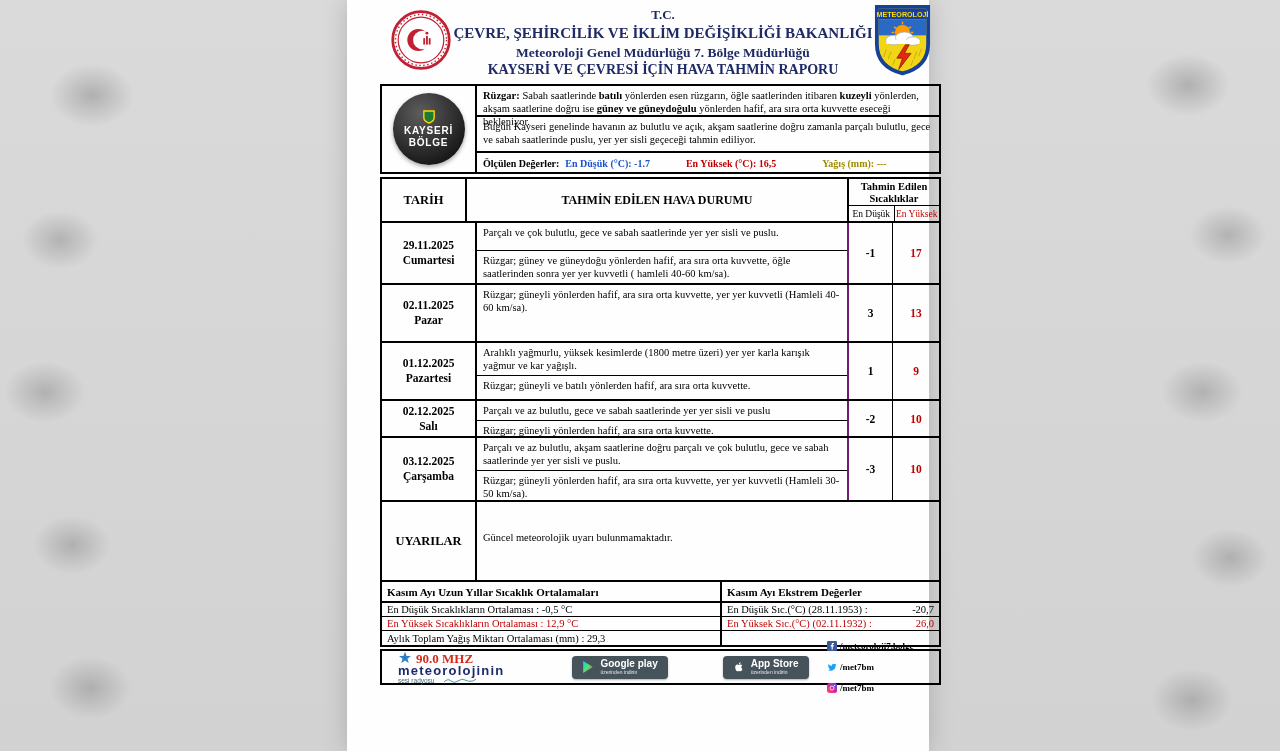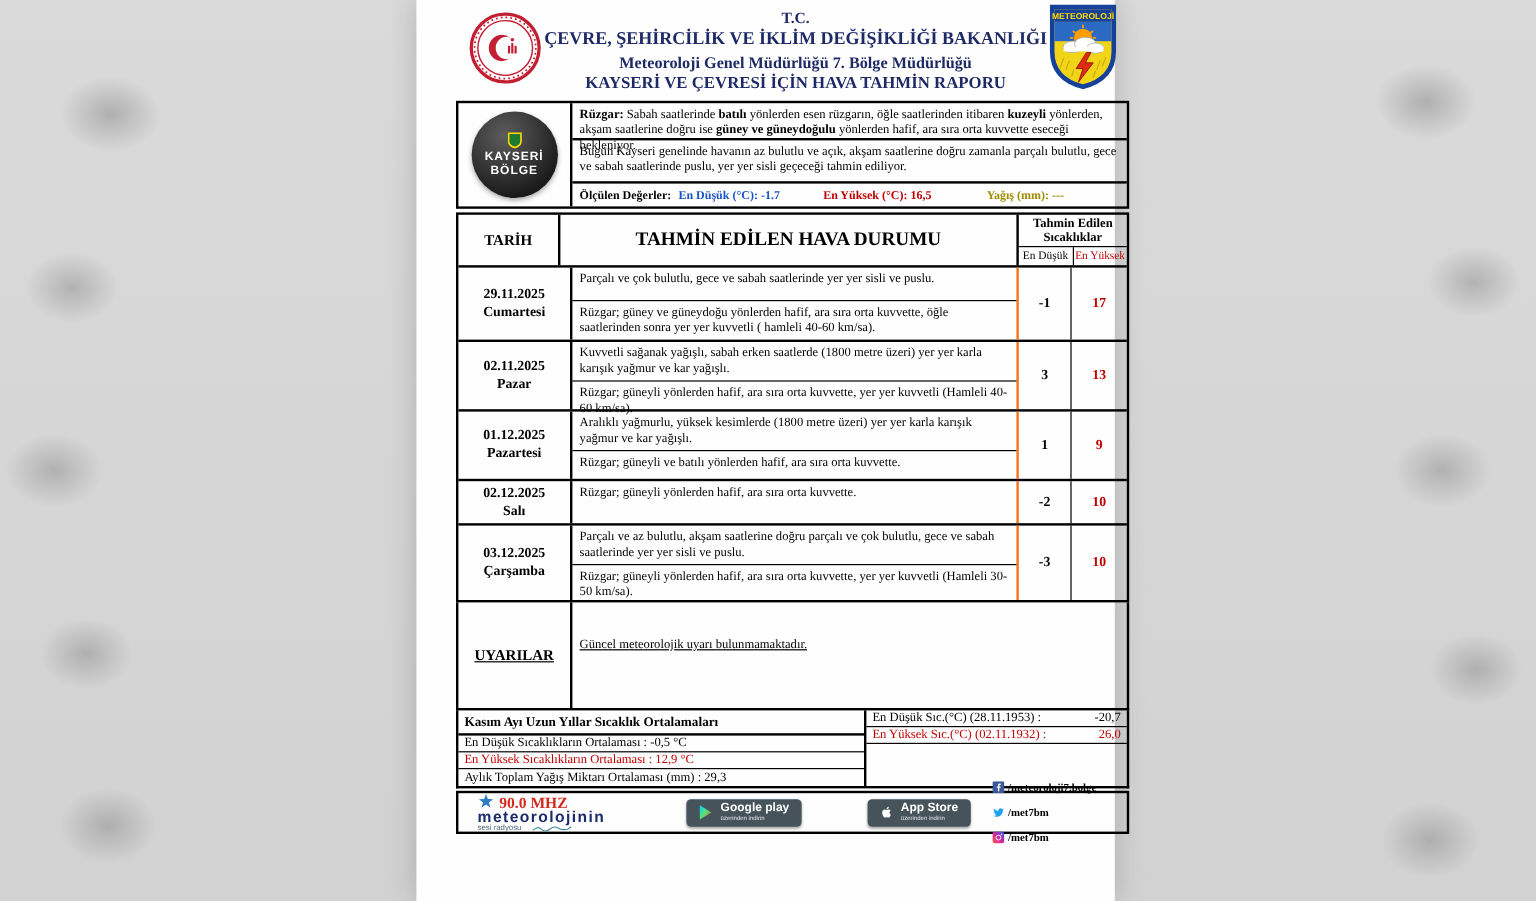--- a/index.html
+++ b/index.html
@@ -56,39 +56,39 @@
   .ir3 { height: 24px; }
   .ir4 { height: 19px; border-bottom: none; display: flex; align-items: center; font-weight: bold; font-size: 10px; }
   .m-min    { color: var(--blue);  margin-left: 6px; }
   .m-max    { color: var(--red);   margin-left: 36px; }
   .m-precip { color: var(--olive); margin-left: 46px; }
 
   
   .ftable { border: 2px solid #000; margin-top: 3px; }
   .fhead { display: flex; height: 44px; border-bottom: 2px solid #000; font-weight: bold; }
   .fh-date { width: 85px; flex: none; border-right: 2px solid #000; display: flex; align-items: center; justify-content: center; font-size: 12.5px; }
-  .fh-weather { flex: 1; border-right: 2px solid #000; display: flex; align-items: center; justify-content: center; font-size: 16px; }
+  .fh-weather { flex: 1; border-right: 2px solid #000; display: flex; align-items: center; justify-content: center; font-size: 12px; }
   .fh-temps { width: 90px; flex: none; display: flex; flex-direction: column; }
   .fh-temps-title { flex: 1; text-align: center; font-size: 10.5px; line-height: 12px; padding: 2px 4px 0; border-bottom: 1px solid #000; }
   .fh-temps-sub { height: 16px; display: flex; font-weight: normal; font-size: 9.5px; }
   .fh-min { flex: 1; display: flex; align-items: center; justify-content: center; border-right: 1px solid #000; }
   .fh-max { flex: 1; display: flex; align-items: center; justify-content: center; color: var(--red); }
 
   .frow { display: flex; border-bottom: 2px solid #000; }
   .frow:last-child { border-bottom: none; }
   .hr1 { height: 62px; } .hr2 { height: 58px; } .hr3 { height: 58px; } .hr4 { height: 37px; } .hr5 { height: 62px; }
   .fd { width: 95px; flex: none; border-right: 2px solid #000; display: flex; flex-direction: column; align-items: center; justify-content: center; font-weight: bold; font-size: 11.5px; line-height: 15px; }
-  .fw { flex: 1; display: flex; flex-direction: column; border-right: 2px solid #f97316; }
+  .fw { flex: 1; display: flex; flex-direction: column; border-right: 2px solid #701a75; }
   .fw-a { flex: 1.15; border-bottom: 1.5px solid #000; padding: 3px 6px; font-size: 10.5px; line-height: 13px; }
   .fw-b { flex: 1; padding: 3px 6px; font-size: 10.5px; line-height: 13px; }
   .fmin { width: 44px; flex: none; border-right: 1.5px solid #000; display: flex; align-items: center; justify-content: center; font-weight: bold; font-size: 11.5px; }
   .fmax { width: 46px; flex: none; display: flex; align-items: center; justify-content: center; font-weight: bold; font-size: 11.5px; color: var(--red); }
 
   
-  .warn { border: 2px solid #000; border-top: none; height: 90px; display: flex; text-decoration: underline; }
+  .warn { border: 2px solid #000; border-top: none; height: 80px; display: flex; }
   .warn-label { width: 95px; flex: none; border-right: 2px solid #000; display: flex; align-items: center; justify-content: center; font-weight: bold; font-size: 12.5px; }
   .warn-text { flex: 1; padding: 30px 6px 0; font-size: 10.5px; }
 
   
   .stats { border: 2px solid #000; border-top: none; display: flex; font-size: 10.5px; }
   .st-left { width: 340px; flex: none; border-right: 2px solid #000; display: flex; flex-direction: column; }
   .st-right { flex: 1; display: flex; flex-direction: column; }
   .st-title { height: 21px; border-bottom: 2px solid #000; font-weight: bold; font-size: 11px; padding: 4px 5px 0; }
   .st-row { height: 14px; border-bottom: 1px solid #000; padding: 0 5px; display: flex; align-items: center; }
   .st-row:last-child { border-bottom: none; }
@@ -226,21 +226,20 @@
         <div class="fmin">-1</div>
         <div class="fmax">17</div>
       </div>
 
       <div class="frow hr2">
         <div class="fd">
           <span>02.11.2025</span>
           <span>Pazar</span>
         </div>
         <div class="fw">
-          <div class="fw-a">Kuvvetli sağanak yağışlı, sabah erken saatlerde (1800 metre üzeri) yer yer karla karışık yağmur ve kar yağışlı.</div>
           <div class="fw-b">Rüzgar; güneyli yönlerden hafif, ara sıra orta kuvvette, yer yer kuvvetli (Hamleli 40-60 km/sa).</div>
         </div>
         <div class="fmin">3</div>
         <div class="fmax">13</div>
       </div>
 
       <div class="frow hr3">
         <div class="fd">
           <span>01.12.2025</span>
           <span>Pazartesi</span>
@@ -252,20 +251,21 @@
         <div class="fmin">1</div>
         <div class="fmax">9</div>
       </div>
 
       <div class="frow hr4">
         <div class="fd">
           <span>02.12.2025</span>
           <span>Salı</span>
         </div>
         <div class="fw">
+          <div class="fw-a">Parçalı ve az bulutlu, gece ve sabah saatlerinde yer yer sisli ve puslu</div>
           <div class="fw-b">Rüzgar; güneyli yönlerden hafif, ara sıra orta kuvvette.</div>
         </div>
         <div class="fmin">-2</div>
         <div class="fmax">10</div>
       </div>
 
       <div class="frow hr5">
         <div class="fd">
           <span>03.12.2025</span>
           <span>Çarşamba</span>
@@ -285,20 +285,21 @@
     </div>
 
     <div class="stats">
       <div class="st-left">
         <div class="st-title">Kasım Ayı Uzun Yıllar Sıcaklık Ortalamaları</div>
         <div class="st-row">En Düşük Sıcaklıkların Ortalaması : -0,5 °C</div>
         <div class="st-row red">En Yüksek Sıcaklıkların Ortalaması : 12,9 °C</div>
         <div class="st-row">Aylık Toplam Yağış Miktarı Ortalaması (mm) : 29,3</div>
       </div>
       <div class="st-right">
+        <div class="st-title">Kasım Ayı Ekstrem Değerler</div>
         <div class="st-row spread">
           <span>En Düşük Sıc.(°C) (28.11.1953) :</span>
           <span>-20,7</span>
         </div>
         <div class="st-row spread red">
           <span>En Yüksek Sıc.(°C) (02.11.1932) :</span>
           <span>26,0</span>
         </div>
         <div class="st-row"></div>
       </div>

